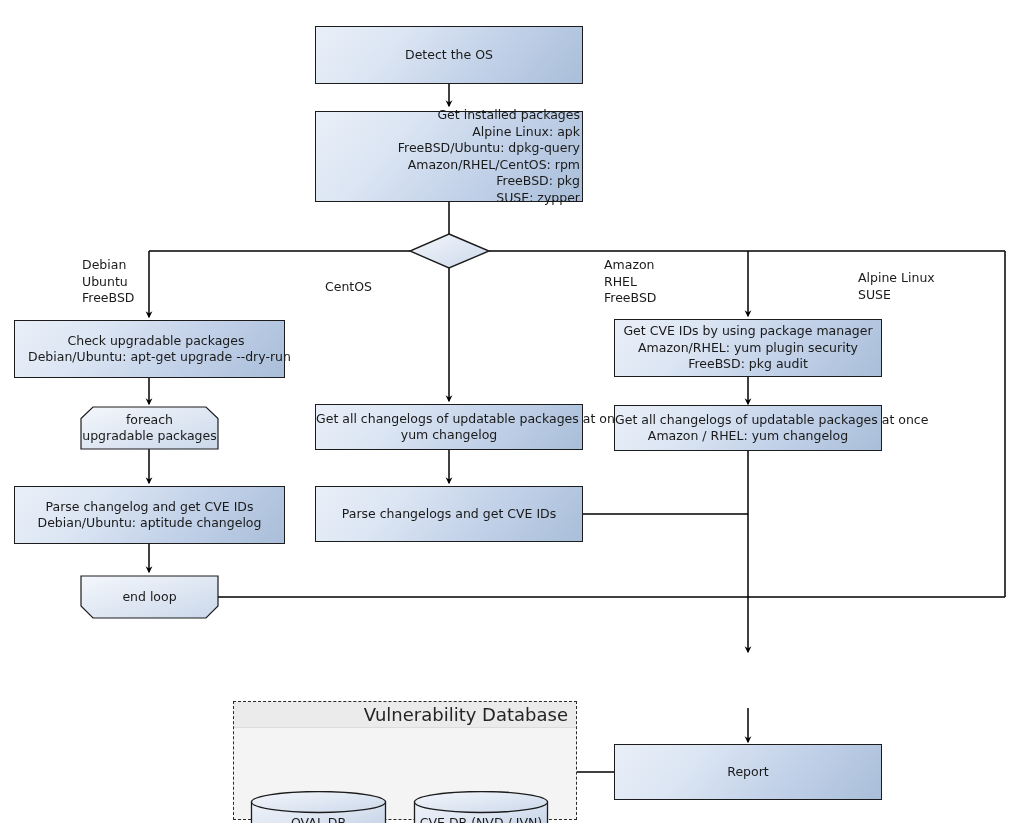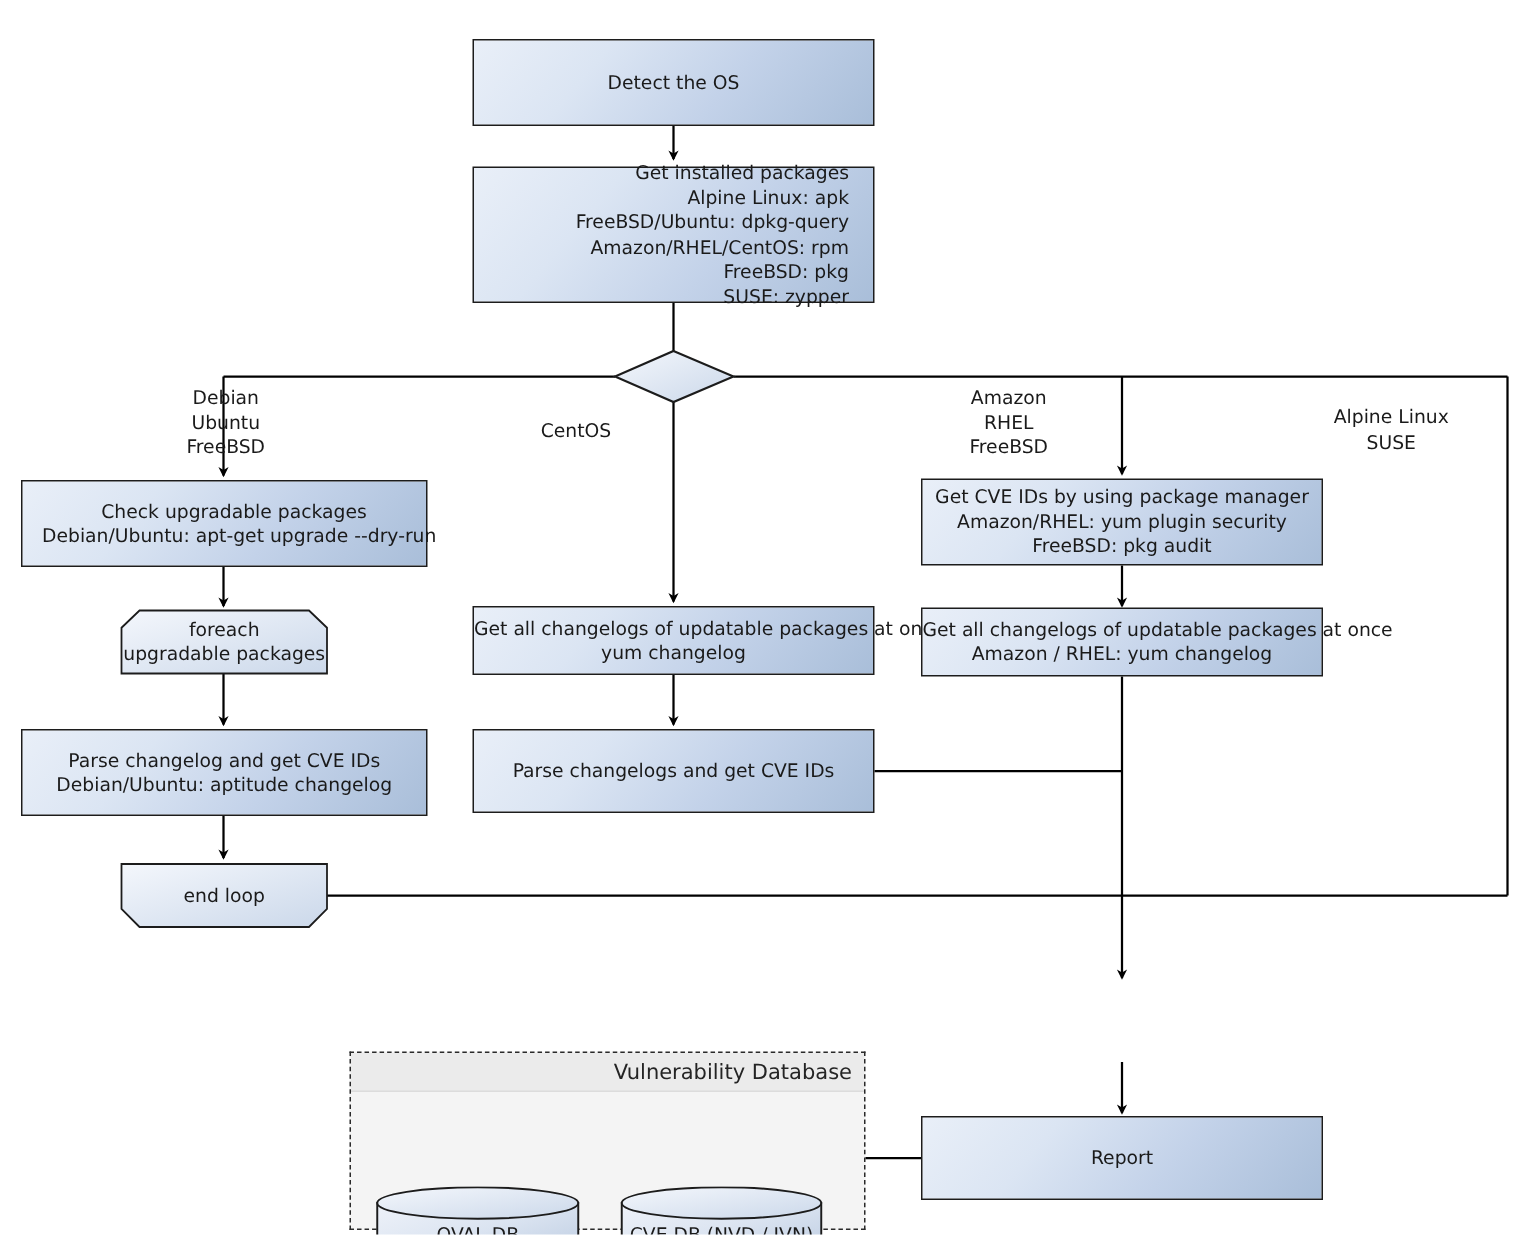--- a/index.html
+++ b/index.html
@@ -40,21 +40,21 @@
     text-align: center;
     font-size: 12.5px;
     line-height: 1.32;
     white-space: nowrap;
   }
   .node .txt {
     display: block;
     width: 100%;
   }
   .node.right-text { text-align: right; }
-  .node.right-text .txt { padding-right: 16px; }
+  .node.right-text .txt { padding-right: 2px; }
 
   
   .loop-start {
     clip-path: polygon(0 26%, 9% 0, 91% 0, 100% 26%, 100% 100%, 0 100%);
     border: none;
     background: none;
   }
   
   .loop-end {
     border: none;
@@ -64,41 +64,41 @@
     position: relative;
     z-index: 2;
     width: 100%;
   }
 
   
   .edge-label {
     position: absolute;
     font-size: 12.5px;
     line-height: 1.33;
-    text-align: center;
+    text-align: left;
     white-space: nowrap;
     color: #1a1a1a;
   }
 
   
   #vuln-panel {
     position: absolute;
     box-sizing: border-box;
     border: 1.6px dashed #2a2a2a;
     background: #f4f4f4;
   }
   #vuln-panel-header {
     height: 26px;
     background: #ebebeb;
     border-bottom: 1px solid #dcdcdc;
     display: flex;
     align-items: center;
     justify-content: flex-end;
     padding-right: 8px;
-    font-size: 14px;
+    font-size: 18px;
     color: #242424;
     box-sizing: border-box;
   }
   .cylinder {
     position: absolute;
     display: flex;
     align-items: center;
     justify-content: center;
     margin-top: 48px;
   }

